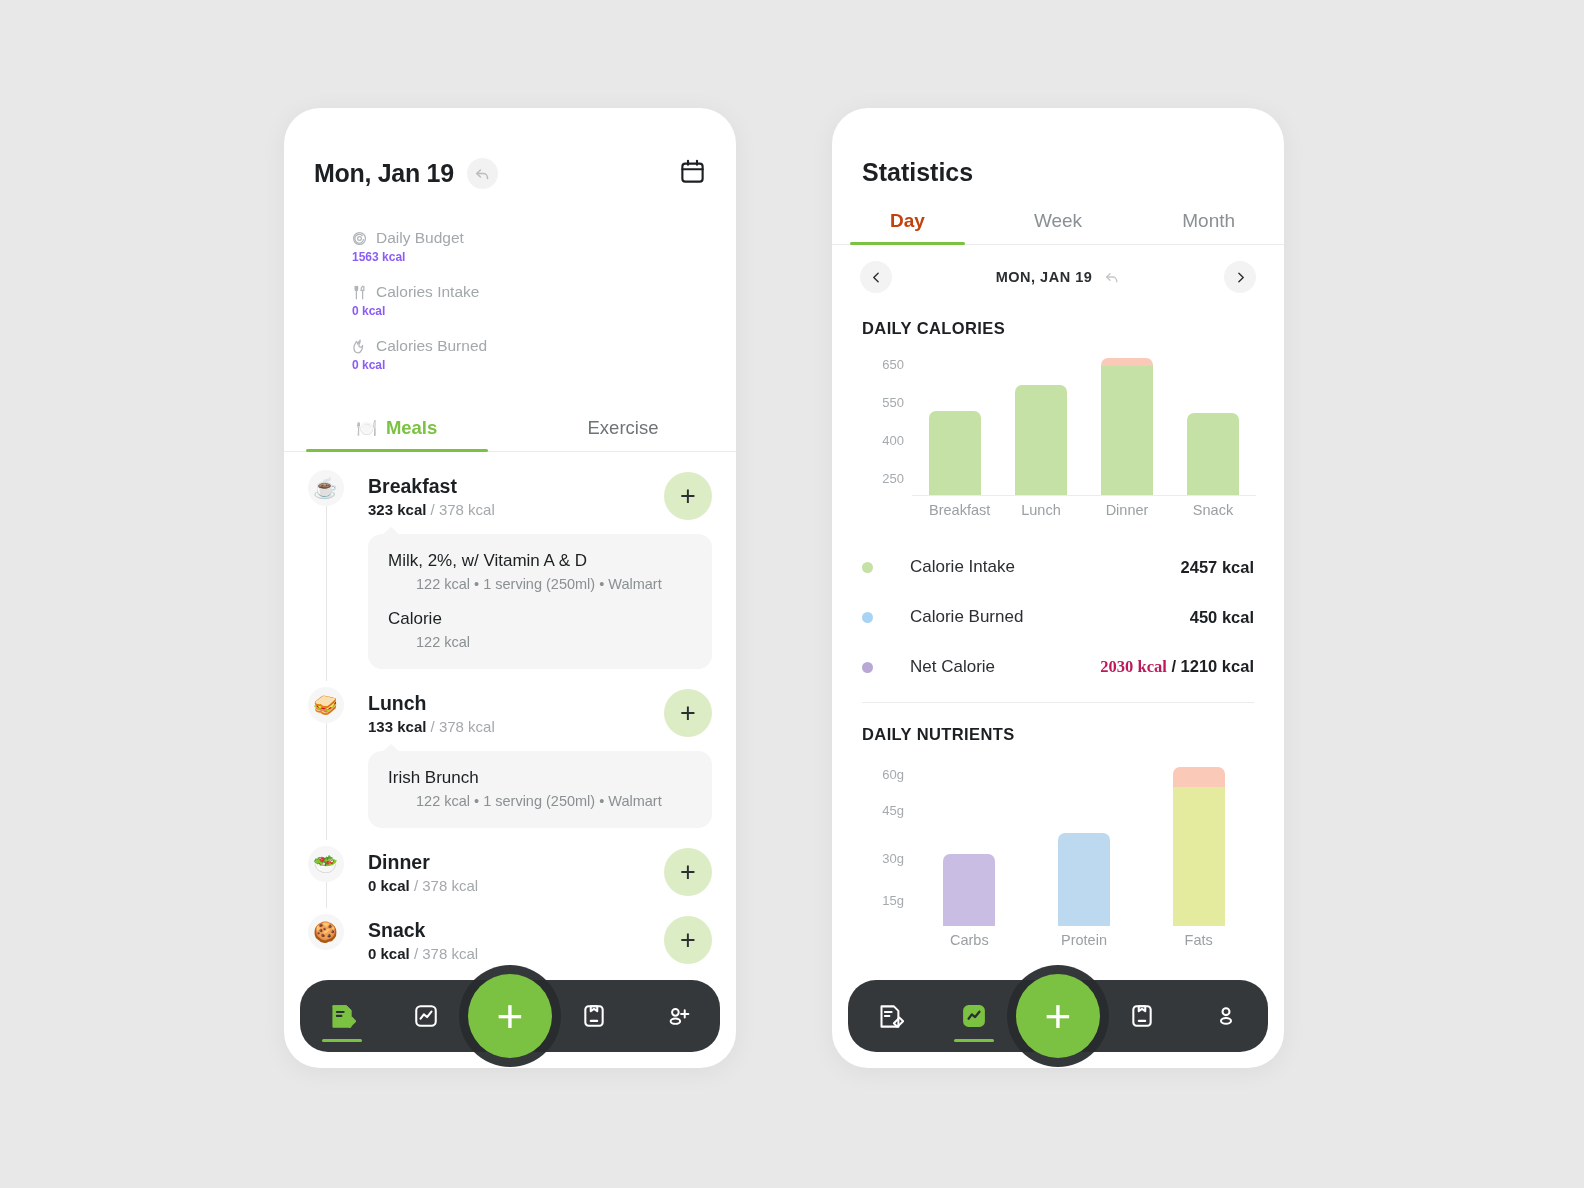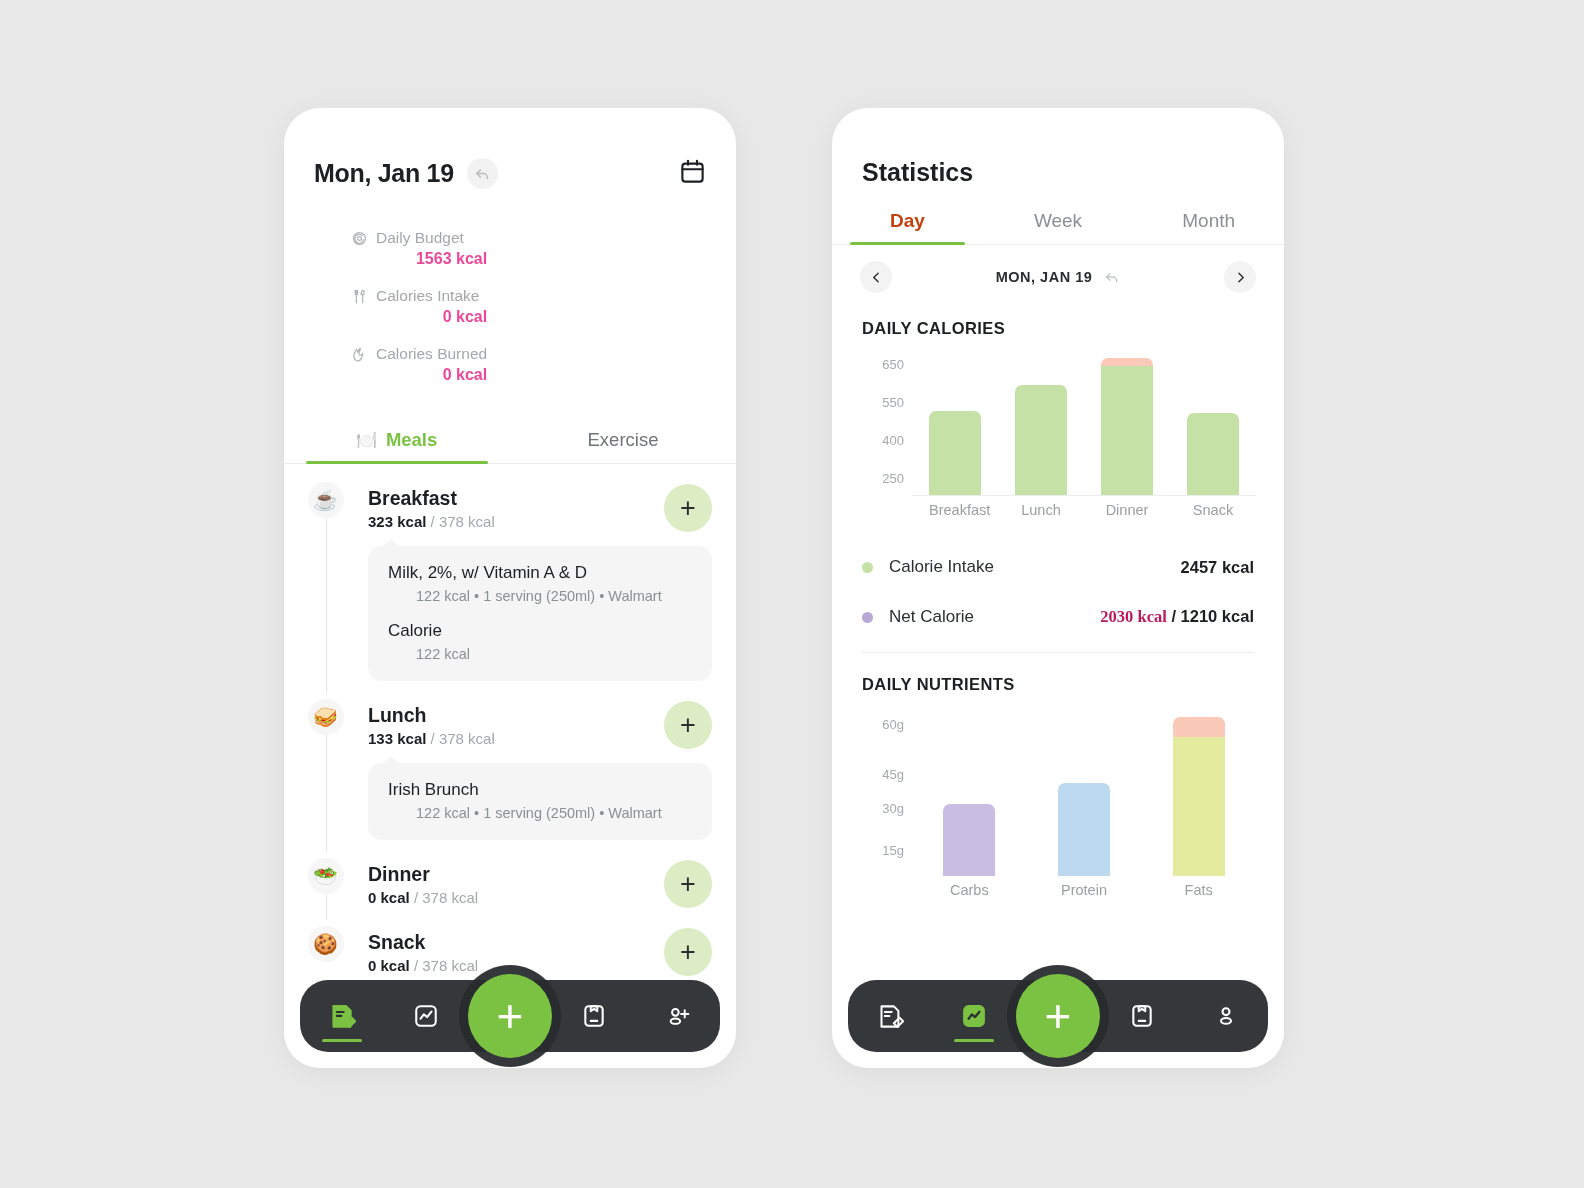--- a/index.html
+++ b/index.html
@@ -49,21 +49,21 @@
     align-items: center; justify-content: center;
   }
   .donut-label { font-size: 15px; color: #9aa0a3; margin-bottom: 1px; }
   .donut-value { font-size: 32px; font-weight: bold; color: #1d2023; letter-spacing: -0.5px; }
   .donut-unit { font-size: 14px; color: #9aa0a3; margin-top: 2px; }
 
   .stats-col { margin-left: 38px; padding-top: 16px; }
   .stat-row { margin-bottom: 19px; }
   .stat-top { display: flex; align-items: center; gap: 9px; }
   .stat-name { font-size: 15.5px; color: #a3a8ab; }
-  .stat-val { font-size: 16px; font-weight: bold; color: #ec4899; margin-top: 3px; text-align: right; }
+  .stat-val { font-size: 12px; font-weight: bold; color: #8b5cf6; margin-top: 3px; }
 
   
   .l-tabs {
     display: flex; margin-top: 26px;
     border-bottom: 1px solid #ebecec;
   }
   .l-tab {
     flex: 1; text-align: center;
     padding-bottom: 12px;
     font-size: 18.5px; color: #6e7478;
@@ -172,21 +172,21 @@
   .bar-seg.solo { border-radius: 7px 7px 0 0; }
   .chart-xaxis {
     position: absolute; left: 52px; right: 0; top: 146px;
     display: flex; justify-content: space-around;
   }
   .xtick { width: 52px; text-align: center; font-size: 14.5px; color: #9aa0a3; }
 
   
   .legend { margin: 14px 30px 0 30px; }
   .legend-row {
-    display: flex; align-items: center; height: 50px;
+    display: flex; align-items: center; height: 50px; gap: 21px;
   }
   .dot { width: 11px; height: 11px; border-radius: 50%; margin-right: 16px; flex: none; }
   .legend-name { font-size: 17px; color: #2b2f32; }
   .legend-val { margin-left: auto; font-size: 16.5px; font-weight: bold; color: #1d2023; }
   .legend-val .over { color: #be185d; font-family: Liberation Serif, serif; }
   .divider { height: 1px; background: #ebecec; margin: 10px 0 0 0; }
 
   
   .navbar {
     position: absolute; left: 16px; right: 16px; bottom: 16px;
@@ -469,33 +469,38 @@
       </div>
     </div>
 
     <div class="legend">
       <div class="legend-row">
         <span class="dot" style="background:#c5e1a5"></span>
         <span class="legend-name">Calorie Intake</span>
         <span class="legend-val">2457 kcal</span>
       </div>
       <div class="legend-row">
+        <span class="dot" style="background:#a7d4f5"></span>
+        <span class="legend-name">Calorie Burned</span>
+        <span class="legend-val">450 kcal</span>
+      </div>
+      <div class="legend-row">
         <span class="dot" style="background:#b9a7d8"></span>
         <span class="legend-name">Net Calorie</span>
         <span class="legend-val"><span class="over">2030 kcal</span><span> / 1210 kcal</span></span>
       </div>
       <div class="divider"></div>
     </div>
 
     <div class="section-title" style="padding-top:22px">DAILY NUTRIENTS</div>
 
     <div class="chart" style="margin-top:22px;height:190px">
       <div class="chart-yaxis" style="height:160px">
         <div class="ytick" style="top:8px">60g</div>
-        <div class="ytick" style="top:58px">45g</div>
+        <div class="ytick" style="top:44px">45g</div>
         <div class="ytick" style="top:92px">30g</div>
         <div class="ytick" style="top:134px">15g</div>
       </div>
       <div class="chart-plot" style="height:160px;border-bottom:none">
         <div class="bar-col">
           <div class="bar-seg solo" style="height:72px;background:#c9bde4"></div>
         </div>
         <div class="bar-col">
           <div class="bar-seg solo" style="height:93px;background:#bcd9f0"></div>
         </div>

